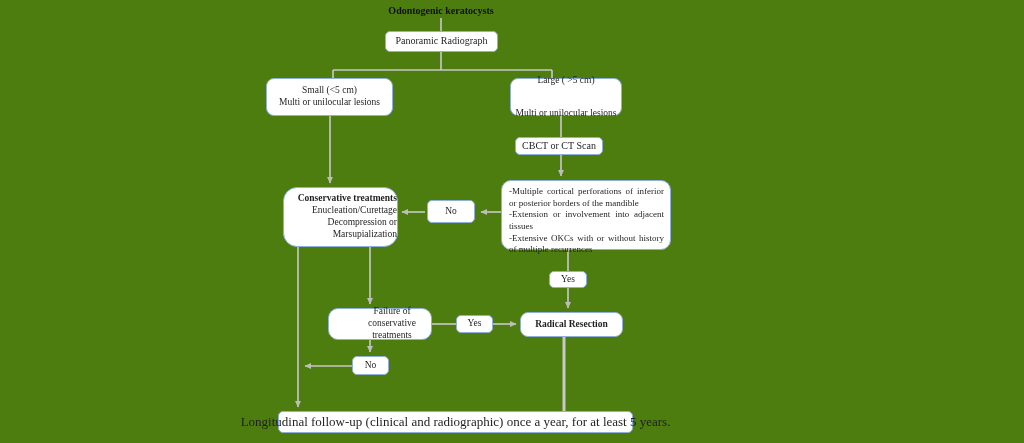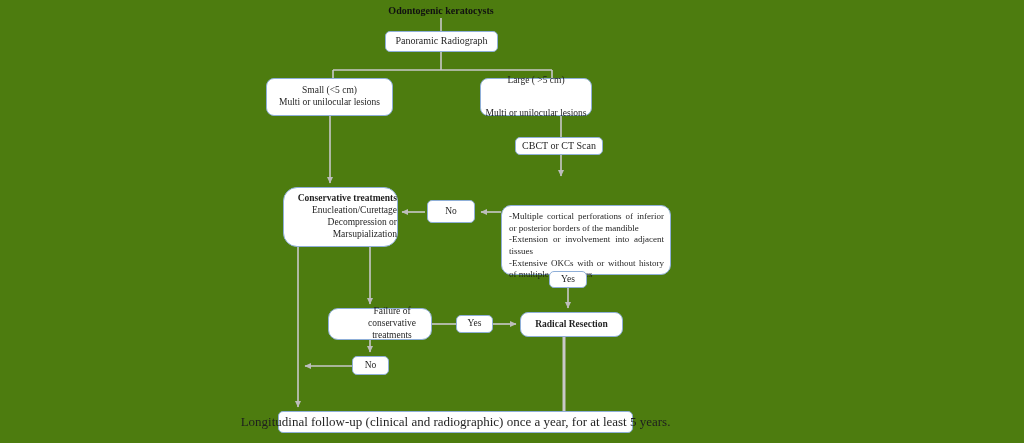--- a/index.html
+++ b/index.html
@@ -87,30 +87,30 @@
 
   <div class="node r5 nowrap" style="left:385px; top:31px; width:113px; height:21px; font-size:10px;">
     <span>Panoramic Radiograph</span>
   </div>
 
   <div class="node r8" style="left:266px; top:78px; width:127px; height:38px;">
     <span>Small (&lt;5 cm)</span>
     <span>Multi or unilocular lesions</span>
   </div>
 
-  <div class="node r8" style="left:480px; top:78px; width:112px; height:38px;gap:21px;">
+  <div class="node r8" style="left:510px; top:78px; width:112px; height:38px;gap:21px;">
     <span>Large ( &gt;5 cm)</span>
     <span>Multi or unilocular lesions</span>
   </div>
 
   <div class="node r5 nowrap" style="left:515px; top:137px; width:88px; height:18px; font-size:10px;">
     <span>CBCT or CT Scan</span>
   </div>
 
-  <div class="node r10 criteria" style="left:501px; top:180px; width:170px; height:70px;margin-top:25px;">
+  <div class="node r10 criteria" style="left:501px; top:180px; width:170px; height:70px;">
     <div>-Multiple cortical perforations of inferior or posterior borders of the mandible</div>
     <div>-Extension or involvement into adjacent tissues</div>
     <div>-Extensive OKCs with or without history of multiple recurrences</div>
   </div>
 
   <div class="node r12" style="left:283px; top:187px; width:115px; height:60px;">
     <span class="bold">Conservative treatments</span>
     <span>Enucleation/Curettage</span>
     <span>Decompression or</span>
     <span>Marsupialization</span>

